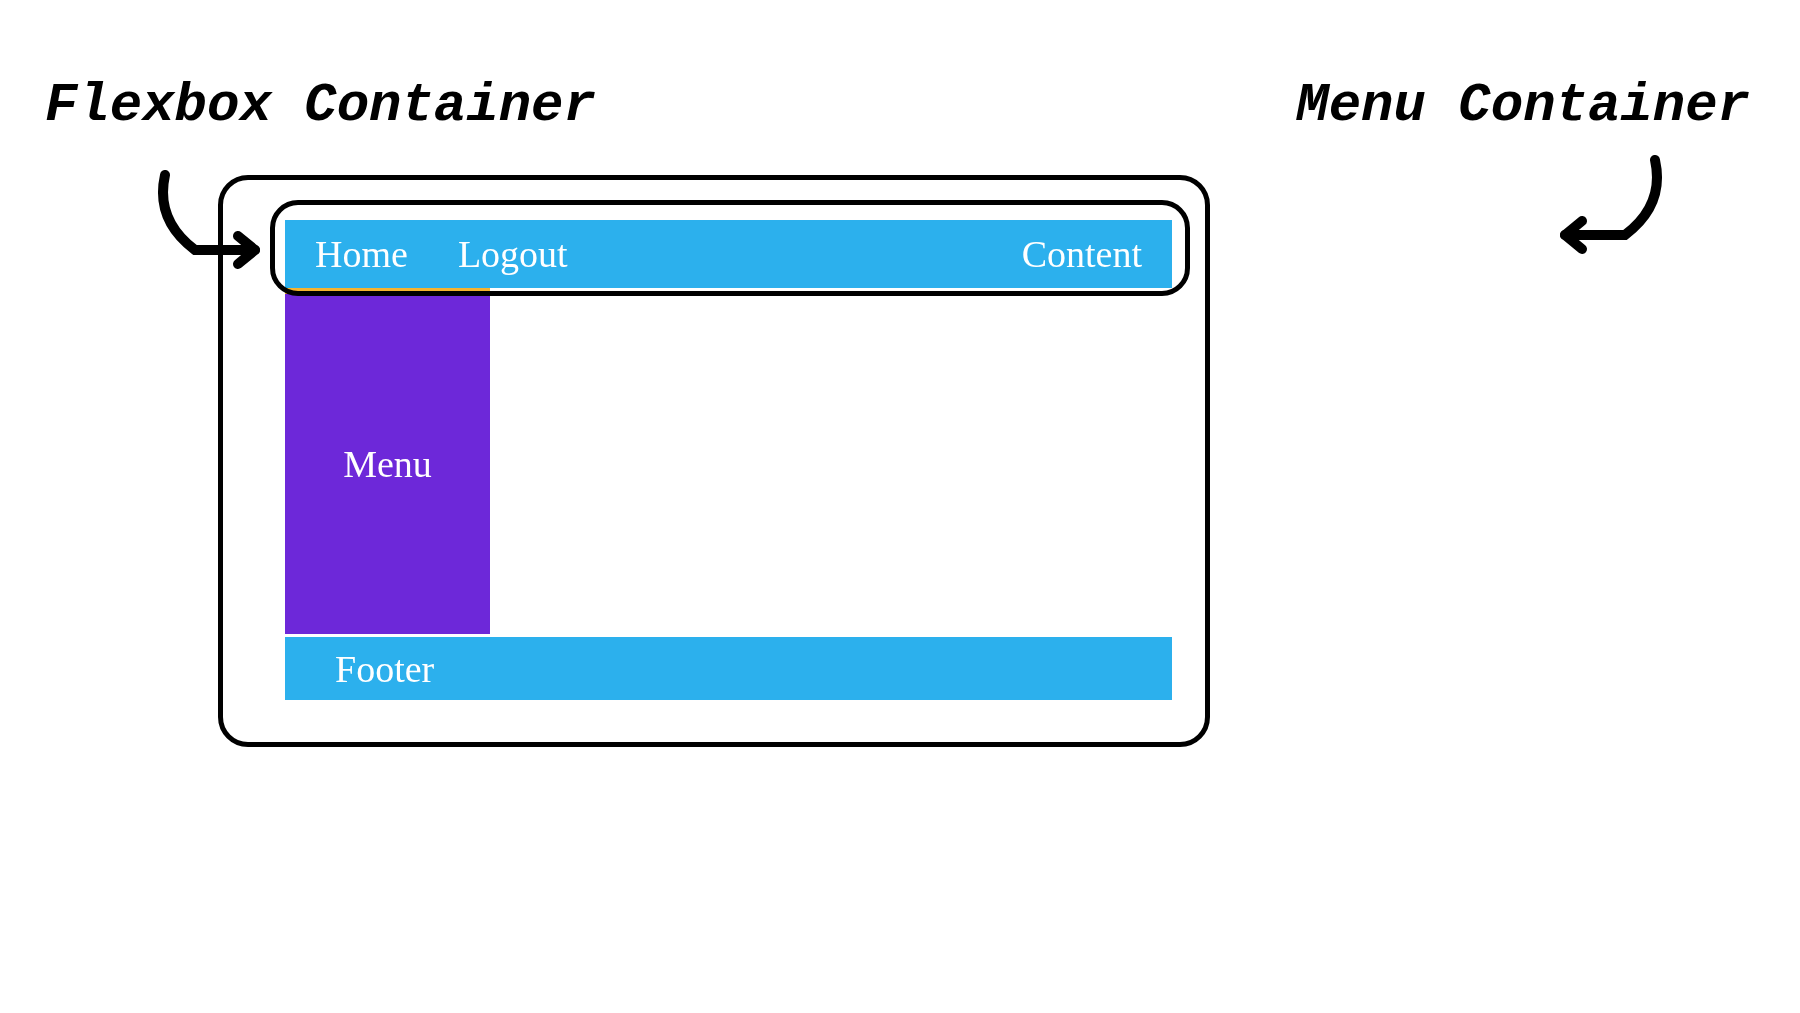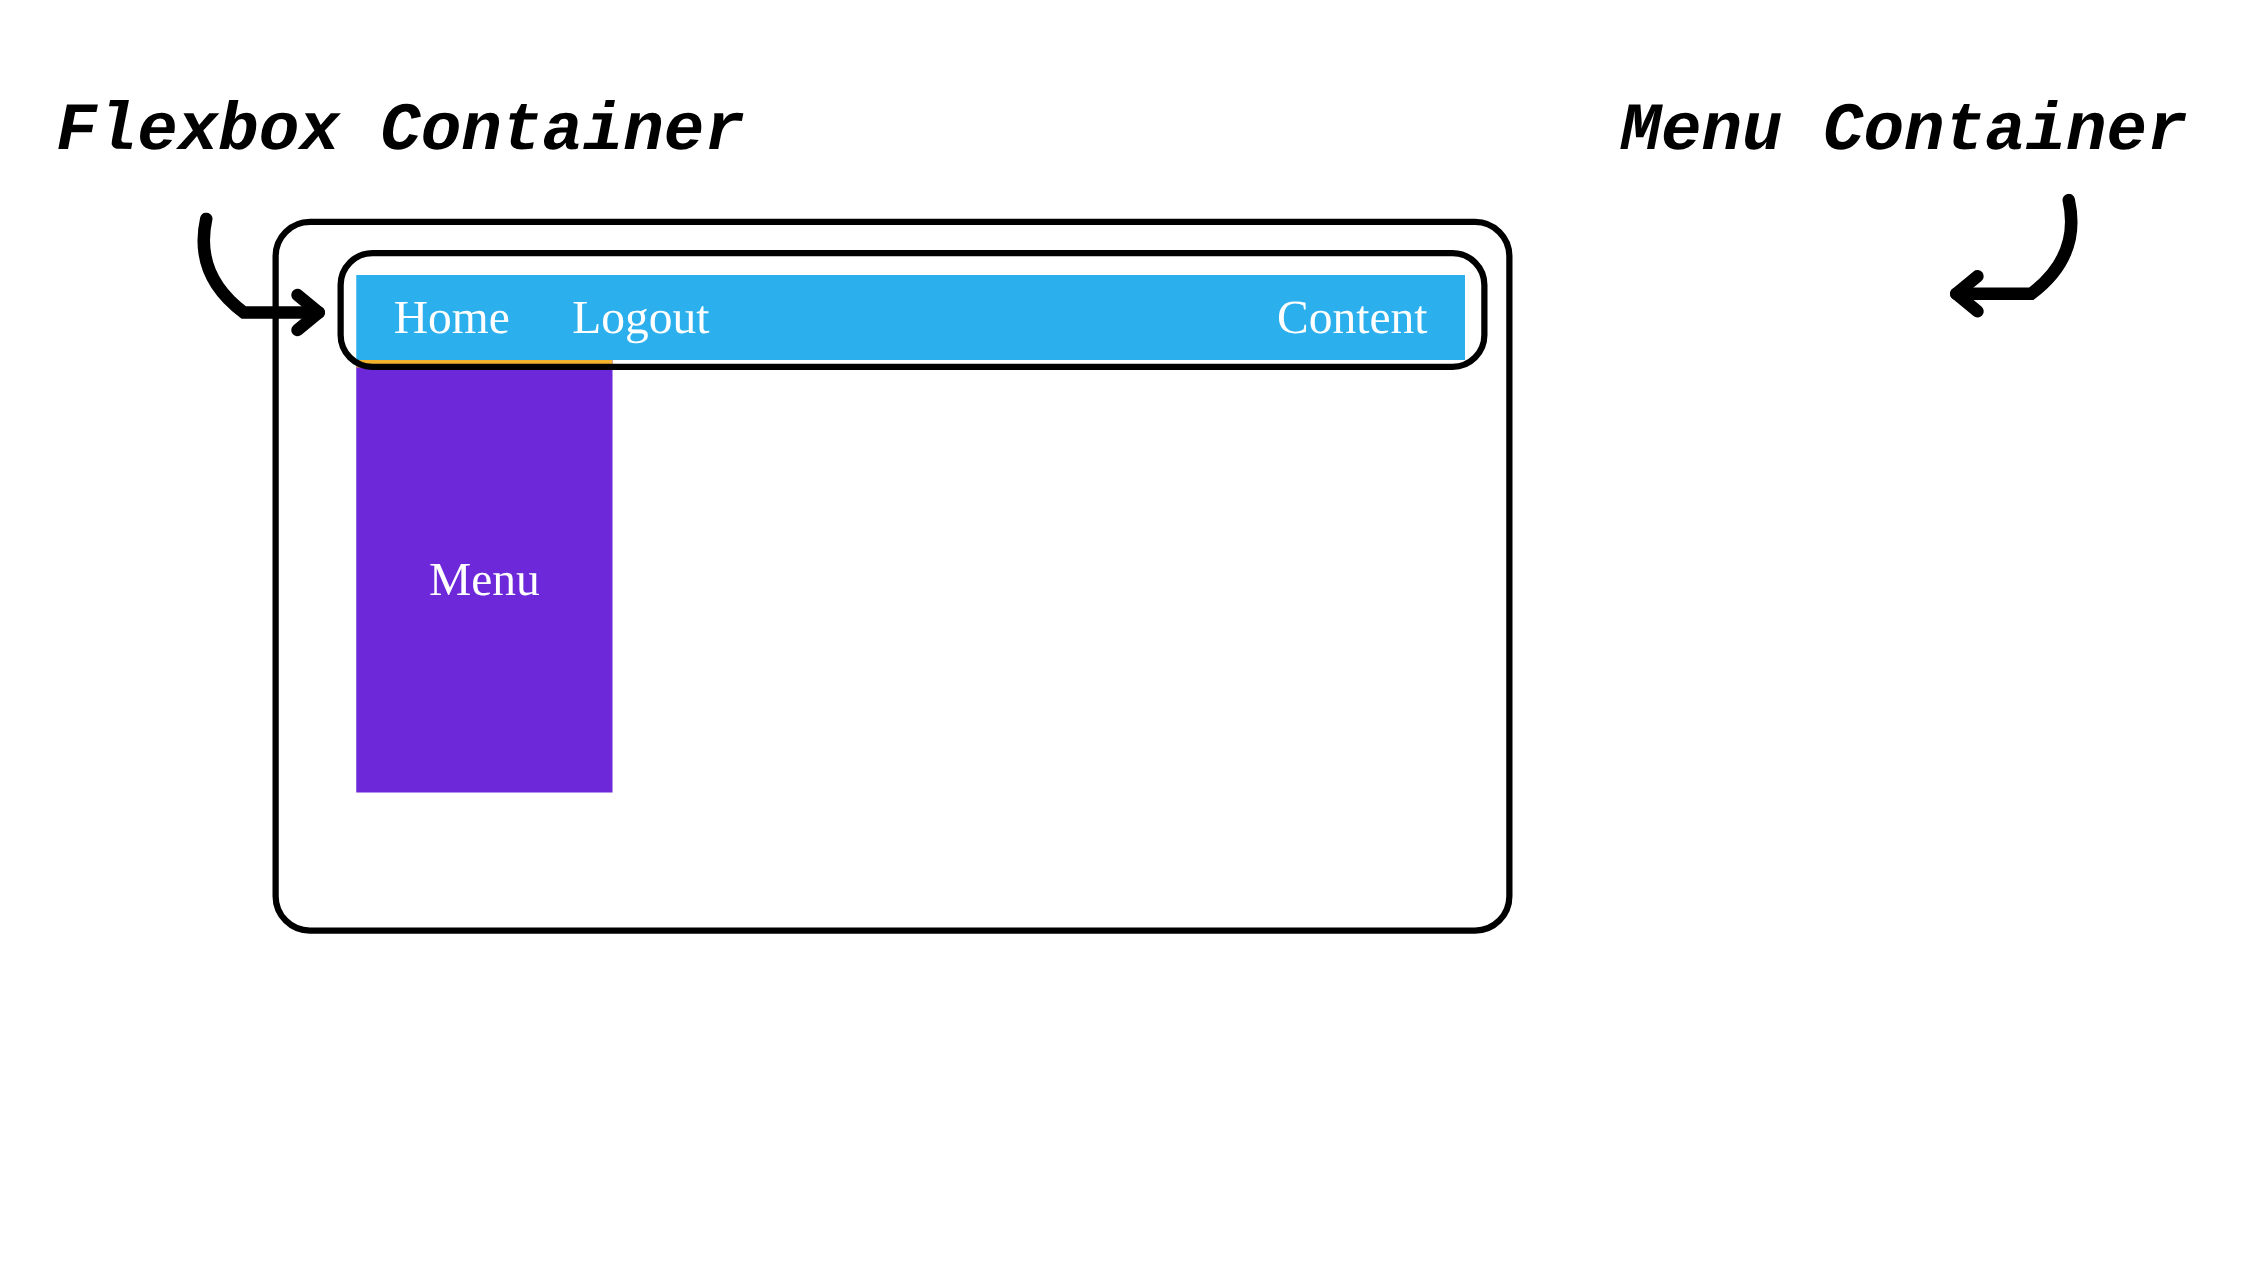--- a/index.html
+++ b/index.html
@@ -150,16 +150,19 @@
   <div class="layout-grid">
     <div class="header">
       <span class="header-item">Home</span>
       <span class="header-item">Logout</span>
       <span class="header-spacer"></span>
       <span>Content</span>
     </div>
     <div class="menu">
       <span>Menu</span>
     </div>
+    <div class="footer">
+      <span>Footer</span>
+    </div>
   </div>
 </div>
 
 <div class="inner-flexbox"></div>
 
 </body></html>

